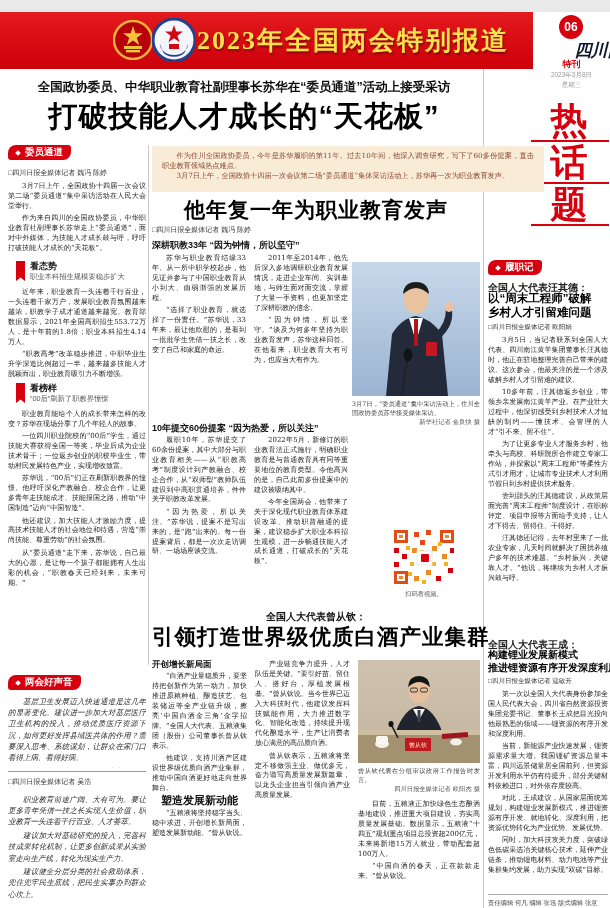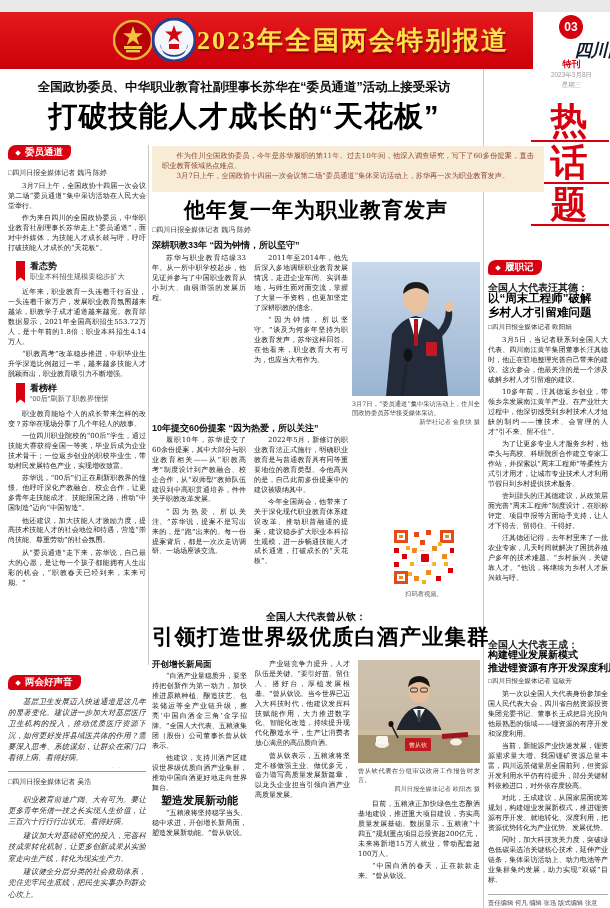--- a/index.html
+++ b/index.html
@@ -78,21 +78,21 @@
     <svg class="abs" style="left:152px;top:6px" width="44" height="44" viewBox="0 0 44 44">
       <circle cx="22" cy="22" r="21" fill="#f4f6fb"></circle>
       <circle cx="22" cy="22" r="21" fill="none" stroke="#27408b" stroke-width="3"></circle>
       <polygon points="22,7 24.2,13.6 31,13.6 25.4,17.7 27.6,24.3 22,20.2 16.4,24.3 18.6,17.7 13,13.6 19.8,13.6" fill="#cf0a12"></polygon>
       <path d="M8,26 A14,11 0 0 0 36,26 L33,34 A12,8 0 0 1 11,34 Z" fill="#27408b"></path>
       <rect x="17" y="26" width="10" height="5" fill="#cf0a12"></rect>
     </svg>
     <div class="abs banner-title">2023年全国两会特别报道</div>
   </div>
 
-  <div class="abs mast-circle">03</div>
+  <div class="abs mast-circle">06</div>
   <div class="abs mast-name">四川日报</div>
   <div class="abs mast-edition">特刊</div>
   <div class="abs mast-date" style="top:58px">2023年3月8日</div>
   <div class="abs mast-date" style="top:68px">星期三</div>
 
   <div class="abs lead-kicker">全国政协委员、中华职业教育社副理事长苏华在“委员通道”活动上接受采访</div>
   <div class="abs lead-headline">打破技能人才成长的“天花板”</div>
 
   <div class="abs vrule" style="left:148px;top:133px;height:520px"></div>
   <div class="abs vrule" style="left:483px;top:57px;height:843px"></div>
@@ -145,20 +145,21 @@
   <div class="abs intro-box" style="left:152px;top:134px;width:392px;height:46px">
     <p>作为住川全国政协委员，今年是苏华履职的第11年。过去10年间，他深入调查研究，写下了60多份提案，直击职业教育领域热点难点。</p>
     <p>3月7日上午，全国政协十四届一次会议第二场“委员通道”集体采访活动上，苏华再一次为职业教育发声。</p>
   </div>
   <div class="abs mid-headline" style="left:152px;top:184px;width:328px;font-size:21px">他年复一年为职业教育发声</div>
   <div class="abs byline" style="left:152px;top:213px">□四川日报全媒体记者 魏冯 陈婷</div>
   <div class="abs subhead" style="left:152px;top:227px">深耕职教33年 “因为钟情，所以坚守”</div>
 
   <div class="abs bodycol" style="left:152px;top:242px;width:94px;height:156px">
     <p>苏华与职业教育结缘33年。从一所中职学校起步，他见证并参与了中国职业教育从小到大、由弱渐强的发展历程。</p>
+    <p>“选择了职业教育，就选择了一份责任。”苏华说，33年来，最让他欣慰的，是看到一批批学生凭借一技之长，改变了自己和家庭的命运。</p>
   </div>
   <div class="abs bodycol" style="left:254px;top:242px;width:94px;height:156px">
     <p>2011年至2014年，他先后深入多地调研职业教育发展情况，走进企业车间、实训基地，与师生面对面交流，掌握了大量一手资料，也更加坚定了深耕职教的信念。</p>
     <p>“因为钟情，所以坚守。”谈及为何多年坚持为职业教育发声，苏华这样回答。在他看来，职业教育大有可为，也应当大有作为。</p>
   </div>
 
   <svg class="abs" style="left:352px;top:250px" width="128" height="134" viewBox="0 0 128 134">
     <defs>
       <linearGradient id="bgblue" x1="0" y1="0" x2="0" y2="1">
         <stop offset="0" stop-color="#c7d8ea"></stop>
@@ -313,36 +314,36 @@
   <div class="abs rr-kicker" style="left:488px;top:626px">全国人大代表王成：</div>
   <div class="abs li-title" style="left:488px;top:636px">
     <span style="display:block">构建锂业发展新模式</span>
     <span style="display:block">推进锂资源有序开发深度利用</span>
   </div>
   <div class="abs byline" style="left:488px;top:665px;font-size:6.5px">□四川日报全媒体记者 寇敏芳</div>
   <div class="abs bodycol" style="left:488px;top:678px;width:120px;height:198px">
     <p>第一次以全国人大代表身份参加全国人民代表大会，四川省自然资源投资集团党委书记、董事长王成把目光投向他最熟悉的领域——锂资源的有序开发和深度利用。</p>
     <p>当前，新能源产业快速发展，锂资源需求量大增。我国锂矿资源总量丰富，四川远景储量居全国前列，但资源开发利用水平仍有待提升，部分关键材料依赖进口，对外依存度较高。</p>
     <p>对此，王成建议，从国家层面统筹规划，构建锂业发展新模式，推进锂资源有序开发、就地转化、深度利用，把资源优势转化为产业优势、发展优势。</p>
-    <p>同时，加大科技攻关力度，突破绿色低碳采选冶关键核心技术，延伸产业链条，集体采访活动上、动力电池等产业集群集约发展，助力实现“双碳”目标。</p>
+    <p>同时，加大科技攻关力度，突破绿色低碳采选冶关键核心技术，延伸产业链条，推动锂电材料、动力电池等产业集群集约发展，助力实现“双碳”目标。</p>
   </div>
   <div class="abs hrule" style="left:488px;top:882px;width:120px"></div>
   <div class="abs footer-credits" style="left:488px;top:887px;width:120px">责任编辑 何凡 编辑 张迅 版式编辑 张意</div>
 
   <div class="abs tag" style="left:8px;top:663px">
     <span class="tag-dot"></span>
     <span>两会好声音</span>
   </div>
   <div class="abs bodycol kai" style="left:8px;top:684px;width:138px;height:72px">
     <p>基层卫生发展迈入快速通道是这几年的显著变化。建议进一步加大对基层医疗卫生机构的投入，推动优质医疗资源下沉，如何更好发挥县域医共体的作用？需要深入思考、系统谋划，让群众在家门口看得上病、看得好病。</p>
     <p>乡村振兴，关键在人。要完善激励机制，畅通城乡人才流动渠道，让愿意留在乡村、建设家乡的人留得安心，加快建设宜居宜业和美乡村。</p>
   </div>
   <div class="abs hrule" style="left:8px;top:759px;width:138px;background:#999"></div>
   <div class="abs byline" style="left:8px;top:765px">□四川日报全媒体记者 吴浩</div>
   <div class="abs bodycol kai" style="left:8px;top:782px;width:138px;height:116px">
-    <p>职业教育前途广阔、大有可为。要让更多青年凭借一技之长实现人生价值，让三百六十行行行出状元、看得好病。</p>
+    <p>职业教育前途广阔、大有可为。要让更多青年凭借一技之长实现人生价值，职业教育一头连着千行百业、人才荟萃。</p>
     <p>建议加大对基础研究的投入，完善科技成果转化机制，让更多创新成果从实验室走向生产线，转化为现实生产力。</p>
     <p>建议健全分层分类的社会救助体系，兜住兜牢民生底线，把民生实事办到群众心坎上。</p>
   </div>
 
   <div class="abs bottom-bar"></div>
 
 </div>
 
 </body></html>

